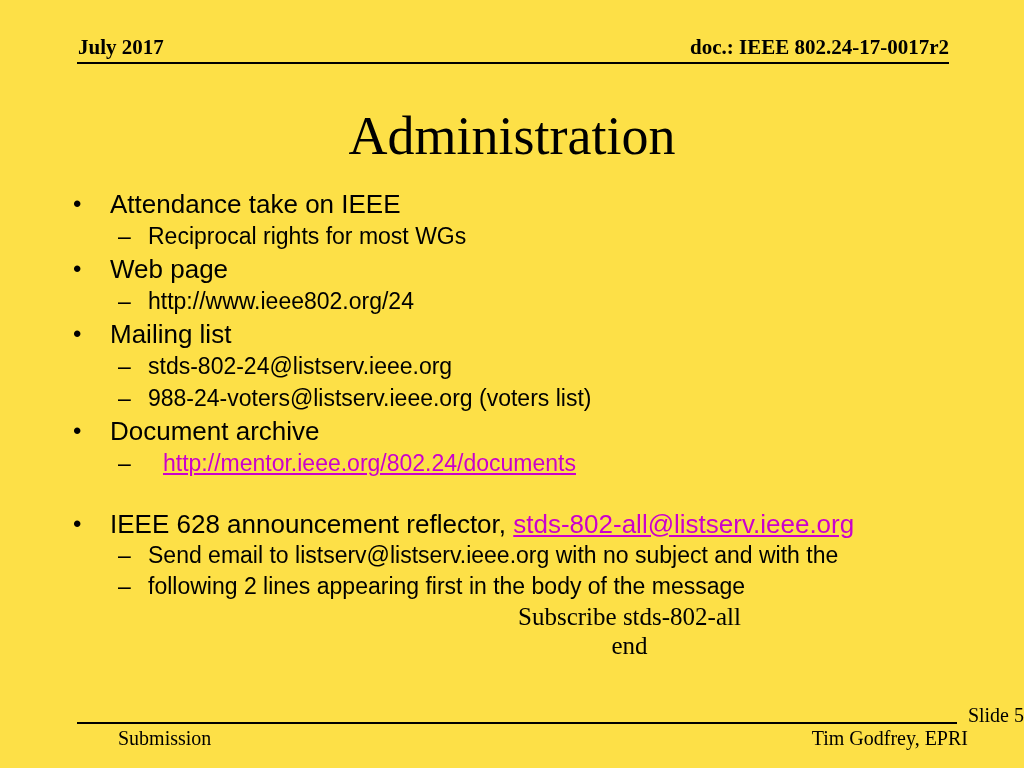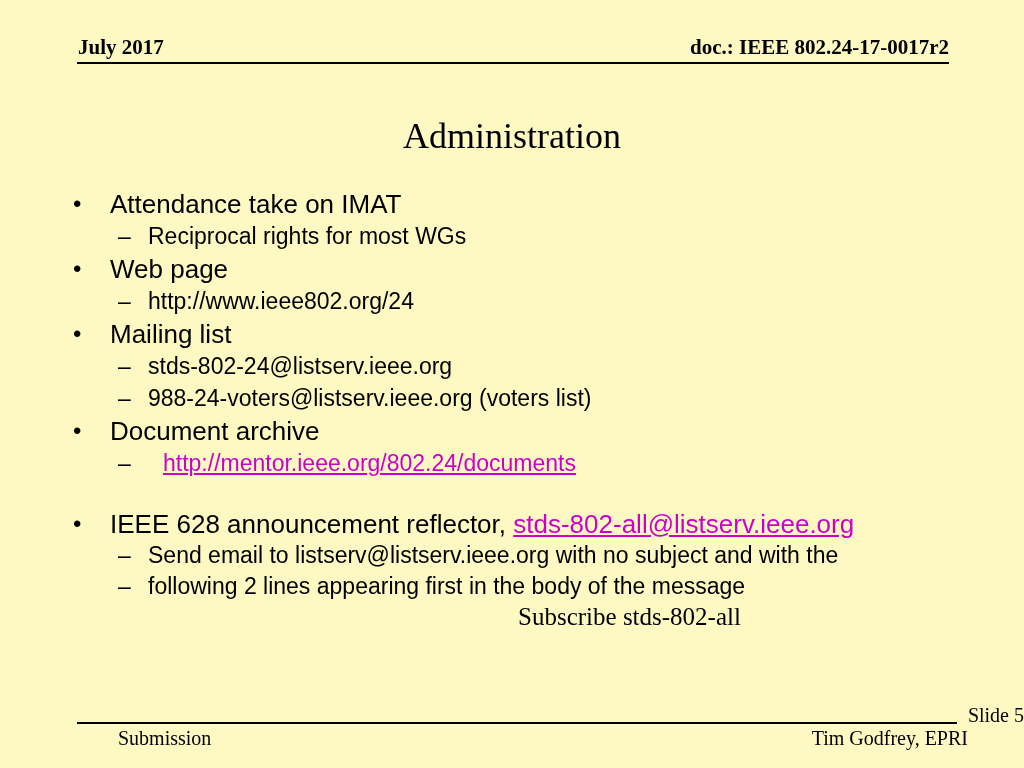--- a/index.html
+++ b/index.html
@@ -1,34 +1,34 @@
 <!DOCTYPE html>
 <html><head>
 <meta charset="utf-8">
 <style>
   html,body { margin:0; padding:0; }
   body { width:1024px; height:768px; background:#ffffff; }
   .slide {
-    position:relative; width:1024px; height:768px; background:#fef9c3;
+    position:relative; width:1024px; height:768px; background:#fde047;
     color:#000; font-family:"Liberation Sans", sans-serif; overflow:hidden;
   }
   
   .hdr-date {
     position:absolute; left:78px; top:35px;
     font-family:"Liberation Serif", serif; font-weight:bold; font-size:21px;
   }
   .hdr-doc {
     position:absolute; right:75px; top:35px;
     font-family:"Liberation Serif", serif; font-weight:bold; font-size:21px;
   }
   .hdr-rule { position:absolute; left:77px; top:62px; width:872px; height:2px; background:#000; }
   
   .title {
     position:absolute; left:0; right:0; top:112px; text-align:center;
-    font-family:"Liberation Serif", serif; font-size:36px; font-weight:400;
+    font-family:"Liberation Serif", serif; font-size:54px; font-weight:400;
     line-height:48px;
   }
   
   .content { position:absolute; left:72px; top:188px; width:910px; }
   .ln { position:relative; white-space:nowrap; }
   .lv1 { font-size:26px; line-height:32px; height:32.4px; padding-left:38px; }
   .lv1 > .mk { position:absolute; left:1px; top:0; font-size:24px; }
   .lv2 { font-size:23px; line-height:32px; height:32.4px; padding-left:76px; }
   .lv2 > .mk { position:absolute; left:46px; top:0; }
   .lv2.gapwide { padding-left:91px; }
@@ -58,33 +58,34 @@
 <body>
 
 <div class="slide">
   <div class="hdr-date">July 2017</div>
   <div class="hdr-doc">doc.: IEEE 802.24-17-0017r2</div>
   <div class="hdr-rule"></div>
 
   <div class="title">Administration</div>
 
   <div class="content">
-      <div class="ln lv1"><span class="mk">•</span><span>Attendance take on IMAT</span></div>
+      <div class="ln lv1"><span class="mk">•</span><span>Attendance take on IEEE</span></div>
       <div class="ln lv2"><span class="mk">–</span><span>Reciprocal rights for most WGs</span></div>
       <div class="ln lv1"><span class="mk">•</span><span>Web page</span></div>
       <div class="ln lv2"><span class="mk">–</span><span>http://www.ieee802.org/24</span></div>
       <div class="ln lv1"><span class="mk">•</span><span>Mailing list</span></div>
       <div class="ln lv2"><span class="mk">–</span><span>stds-802-24@listserv.ieee.org</span></div>
       <div class="ln lv2"><span class="mk">–</span><span>988-24-voters@listserv.ieee.org (voters list)</span></div>
       <div class="ln lv1"><span class="mk">•</span><span>Document archive</span></div>
       <div class="ln lv2 gapwide"><span class="mk">–</span><a class="slide-link" href="#">http://mentor.ieee.org/802.24/documents</a></div>
       <div class="spacer"></div>
       <div class="ln lv1"><span class="mk">•</span><span>IEEE 628 announcement reflector, </span><a class="slide-link" href="#">stds-802-all@listserv.ieee.org</a></div>
       <div class="ln lv2 tight"><span class="mk">–</span><span>Send email to listserv@listserv.ieee.org with no subject and with the</span></div>
       <div class="ln lv2 tight"><span class="mk">–</span><span>following 2 lines appearing first in the body of the message</span></div>
       <div class="ln lv3"><span>Subscribe stds-802-all</span></div>
+      <div class="ln lv3"><span>end</span></div>
     </div>
 
   <div class="ftr-rule"></div>
   <div class="ftr-left">Submission</div>
   <div class="ftr-center">Slide 5</div>
   <div class="ftr-right">Tim Godfrey, EPRI</div>
 </div>
 
 </body></html>

